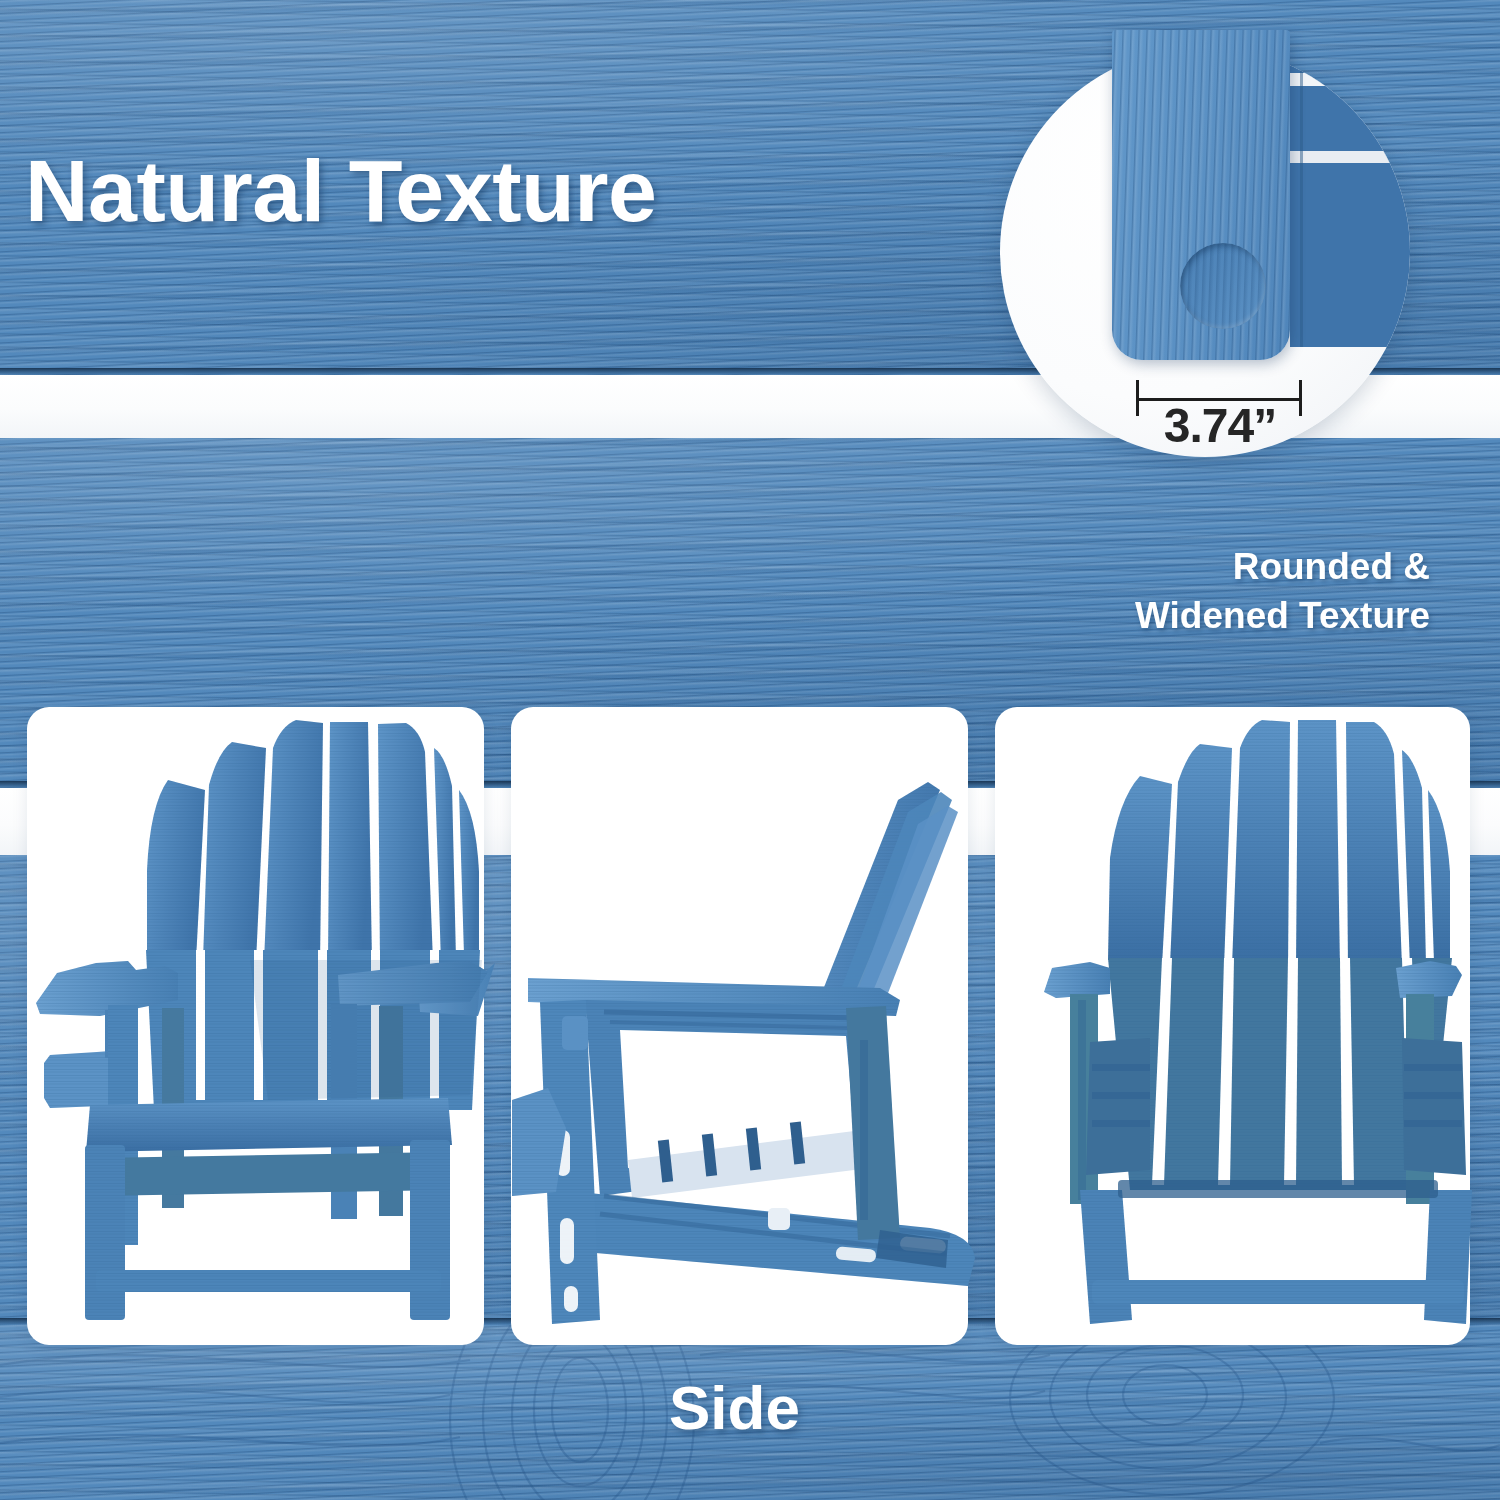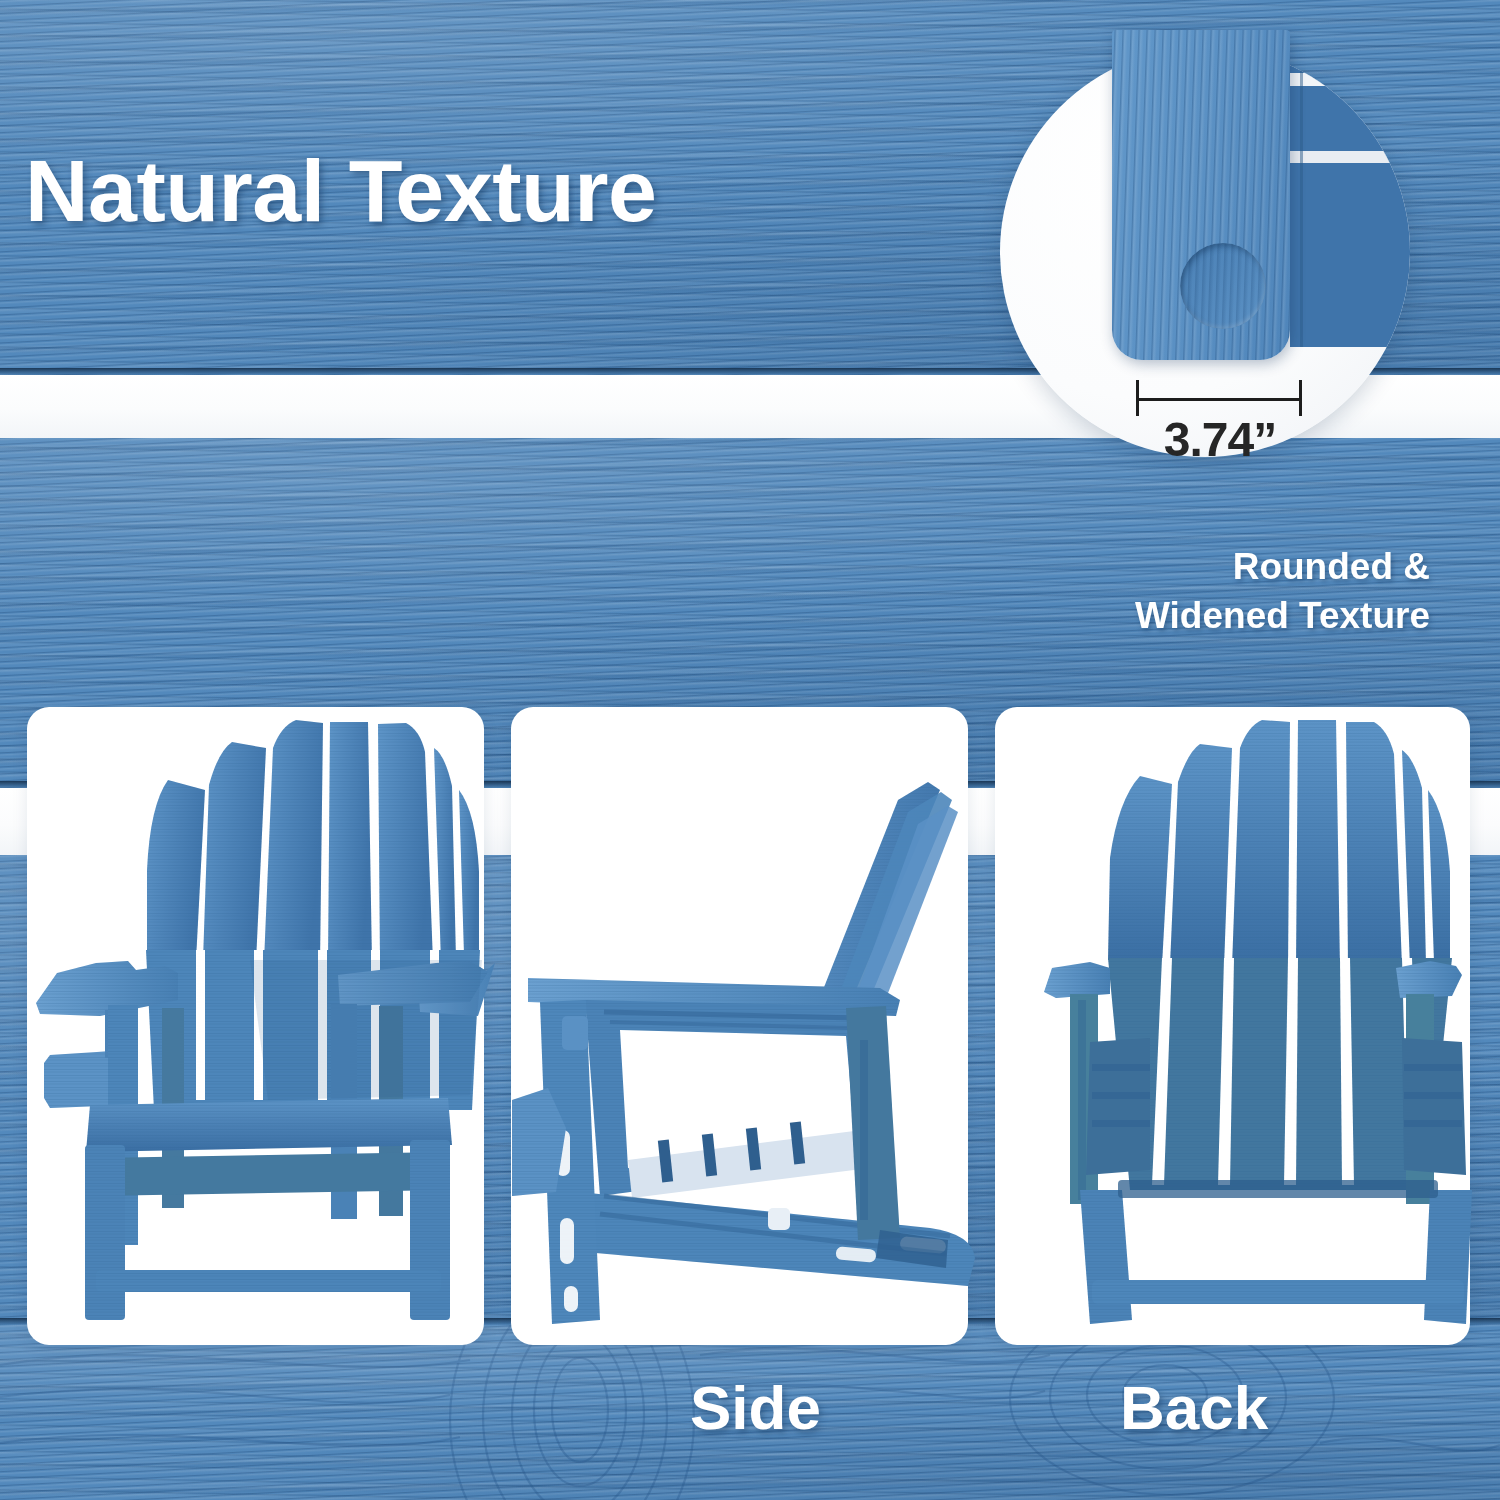--- a/index.html
+++ b/index.html
@@ -95,21 +95,21 @@
       linear-gradient(140deg,#4b81b6,#5b91c4);
     box-shadow:inset 2px 3px 6px rgba(12,42,78,.45), inset -1px -2px 4px rgba(255,255,255,.20);
   }
 
   
   #dimline{position:absolute;left:1136px;top:380px;width:166px;height:36px;}
   #dimline .bar{position:absolute;left:0;top:18px;width:166px;height:3px;background:#1d1d1d;}
   #dimline .tick{position:absolute;top:0;width:3px;height:36px;background:#1d1d1d;}
   #dim-label{
     position:absolute;left:1132px;top:398px;width:176px;text-align:center;
-    font-size:48px;font-weight:bold;color:#262626;letter-spacing:-1px;margin-top:14px;
+    font-size:48px;font-weight:bold;color:#262626;letter-spacing:-1px;
   }
 
   #callout-caption{
     position:absolute;left:1010px;top:543px;width:420px;text-align:right;
     font-size:37px;font-weight:bold;color:#ffffff;line-height:1.32;
     text-shadow:2px 3px 5px rgba(20,55,95,0.40);
   }
 
   
   .card{
@@ -121,21 +121,21 @@
   #card-side{left:511px;width:457px;}
   #card-back{left:995px;width:475px;}
 
   .card-label{
     position:absolute;top:1372px;
     font-size:62px;font-weight:bold;color:#ffffff;
     text-shadow:3px 4px 6px rgba(20,55,95,0.40);
     text-align:center;
   }
   #label-front{left:27px;width:457px;text-align:left;padding-left:155px;box-sizing:border-box;}
-  #label-side{left:512px;width:457px;text-align:left;padding-left:178px;box-sizing:border-box;}
+  #label-side{left:491px;width:457px;text-align:left;padding-left:178px;box-sizing:border-box;}
   #label-back{left:995px;width:475px;text-align:left;padding-left:125px;box-sizing:border-box;}
 
   
   .chair-svg{position:absolute;top:0;left:0;}
 </style>
 </head>
 <body>
 
 <div id="stage">
 
@@ -409,15 +409,14 @@
       <path d="M1430 1190 L1472 1190 L1466 1324 L1424 1320 Z" fill="url(#grain)"></path>
 
       <rect x="1092" y="1280" width="372" height="24" rx="6" fill="#4e87bb"></rect>
       <rect x="1092" y="1280" width="372" height="24" rx="6" fill="url(#grain)"></rect>
 
       <rect x="1118" y="1180" width="320" height="18" rx="4" fill="#2e5f8e" opacity=".75"></rect>
     </g>
   </svg>
 
   <div class="card-label" id="label-side">Side</div>
-  <div class="card-label" id="label-back">Back</div>
 
 </div>
 
 </body></html>

